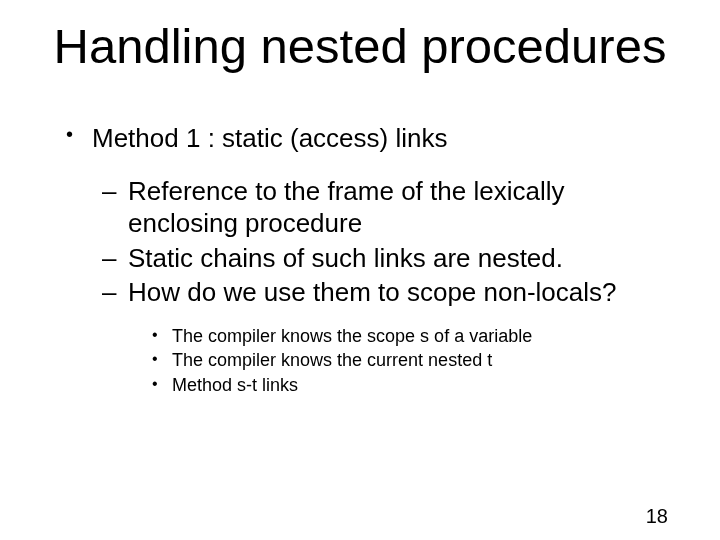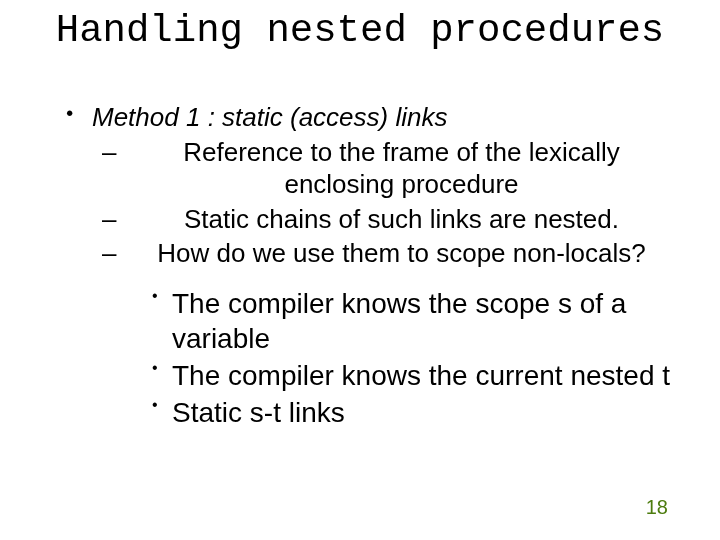--- a/index.html
+++ b/index.html
@@ -13,79 +13,76 @@
     overflow: hidden;
   }
   .slide {
     position: relative;
     width: 720px;
     height: 540px;
     box-sizing: border-box;
   }
   .title {
     text-align: center;
-    font-size: 39px;
-    margin-top: 9px;
+    font-size: 49px;
+    margin-top: 18px;
     font-weight: normal;
-    font-family: Liberation Mono, monospace;
   }
   .body {
     margin-top: 48px;
     margin-left: 60px;
     margin-right: 45px;
     font-size: 26px;
     line-height: 1.25;
   }
   .bullet-l1 {
     position: relative;
     padding-left: 32px;
-    margin-bottom: 2px;
-    font-style: italic;
+    margin-bottom: 20px;
   }
   .bullet-l1::before {
     content: "•";
     position: absolute;
     left: 6px;
     top: 0;
     font-size: 20px;
   }
   .bullet-l2 {
     position: relative;
     padding-left: 68px;
     margin-bottom: 2px;
-    text-align: center;
   }
   .bullet-l2::before {
     content: "–";
     position: absolute;
     left: 42px;
     top: 0;
   }
   .bullet-l3 {
     position: relative;
     padding-left: 112px;
-    font-size: 28px;
+    font-size: 18px;
     margin-bottom: 2px;
   }
   .bullet-l3::before {
     content: "•";
     position: absolute;
     left: 92px;
     top: 0;
     font-size: 16px;
   }
   .spacer {
     height: 14px;
   }
   .pagenum {
     position: absolute;
     right: 52px;
     bottom: 30px;
     font-size: 20px;
-    color: #4d7c0f;
+    color: #000000;
     font-family: Arial, sans-serif;
   }
 </style>
 </head>
 <body>
 
 <div class="slide">
 
   <div class="title">Handling nested procedures</div>
 
@@ -103,19 +100,19 @@
       <span>How do we use them to scope non-locals?</span>
     </div>
     <div class="spacer"></div>
     <div class="bullet-l3">
       <span>The compiler knows the scope s of a variable</span>
     </div>
     <div class="bullet-l3">
       <span>The compiler knows the current nested t</span>
     </div>
     <div class="bullet-l3">
-      <span>Static s-t links</span>
+      <span>Method s-t links</span>
     </div>
   </div>
 
   <div class="pagenum">18</div>
 
 </div>
 
 </body></html>

